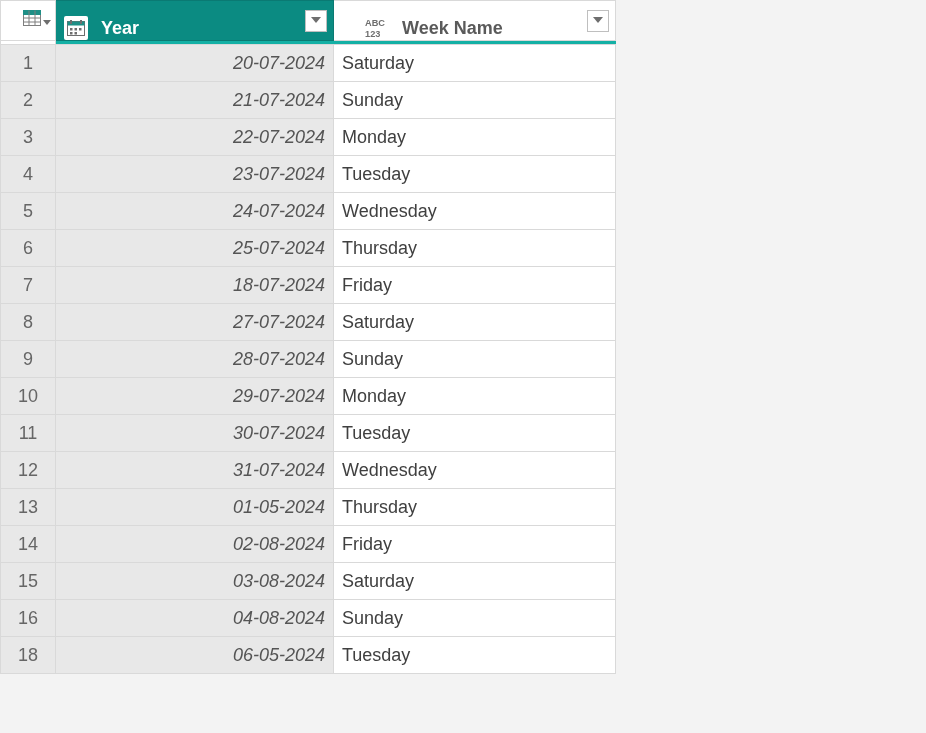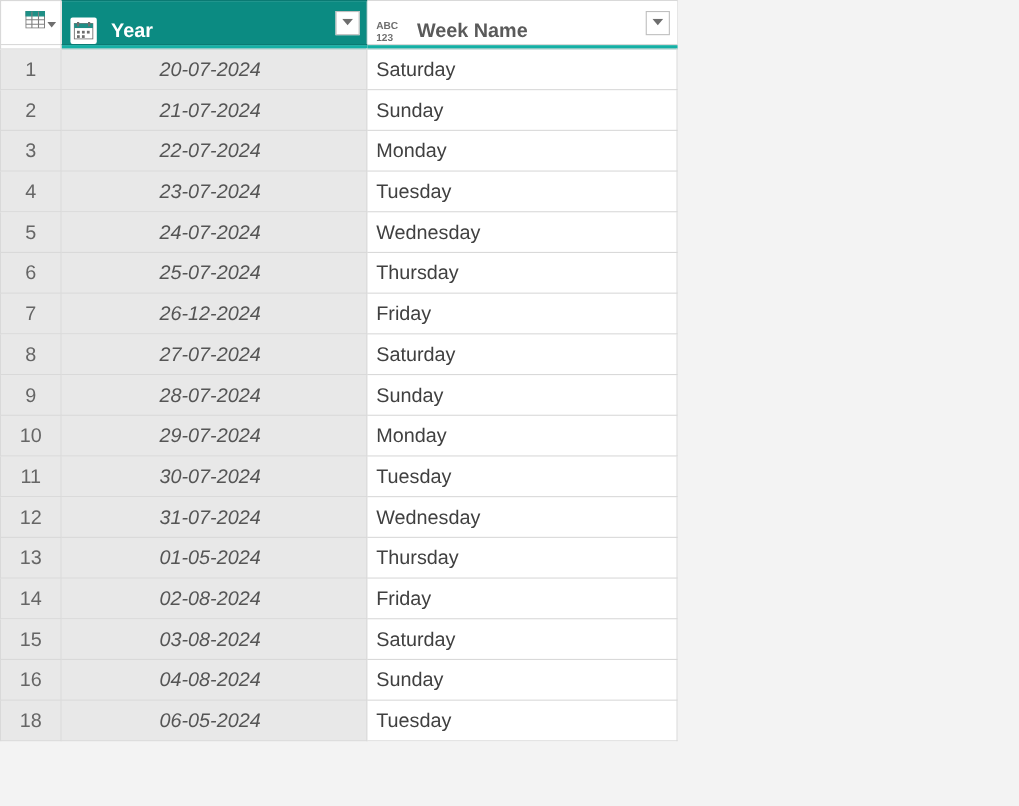--- a/index.html
+++ b/index.html
@@ -73,21 +73,21 @@
   td.rownum {
     width:55px;
     background:#e8e8e8;
     text-align:center;
     color:#666;
     font-size:18px;
   }
   td.col-year {
     width:278px;
     background:#e8e8e8;
-    text-align:center;
+    text-align:right;
     font-style:italic;
     color:#555;
     padding-right:8px;
   }
   td.col-week {
     width:282px;
     background:#fff;
     text-align:left;
     color:#404040;
     padding-left:8px;
@@ -135,21 +135,21 @@
         </span>
         <span class="head-label">Year</span>
         <span class="filter">
           <svg width="10" height="7" viewBox="0 0 10 7">
               <polygon points="0,0 10,0 5,6" fill="#6e6e6e"></polygon>
             </svg>
         </span>
       </th>
 
       <th class="col-head col-week">
-        <span class="icon-box" style="background:transparent;">
+        <span class="icon-box" style="background:transparent;margin-left:23px;">
           <svg width="26" height="24" viewBox="0 0 26 24">
             <text x="0" y="10" font-size="10" font-family="Segoe UI, Arial" fill="#6e6e6e" font-weight="600">ABC</text>
             <text x="0" y="22" font-size="10" font-family="Segoe UI, Arial" fill="#6e6e6e" font-weight="600">123</text>
           </svg>
         </span>
         <span class="head-label">Week Name</span>
         <span class="filter">
           <svg width="10" height="7" viewBox="0 0 10 7">
               <polygon points="0,0 10,0 5,6" fill="#6e6e6e"></polygon>
             </svg>
@@ -188,21 +188,21 @@
         <td class="col-year">24-07-2024</td>
         <td class="col-week">Wednesday</td>
       </tr>
       <tr>
         <td class="rownum">6</td>
         <td class="col-year">25-07-2024</td>
         <td class="col-week">Thursday</td>
       </tr>
       <tr>
         <td class="rownum">7</td>
-        <td class="col-year">26-12-2024</td>
+        <td class="col-year">18-07-2024</td>
         <td class="col-week">Friday</td>
       </tr>
       <tr>
         <td class="rownum">8</td>
         <td class="col-year">27-07-2024</td>
         <td class="col-week">Saturday</td>
       </tr>
       <tr>
         <td class="rownum">9</td>
         <td class="col-year">28-07-2024</td>

